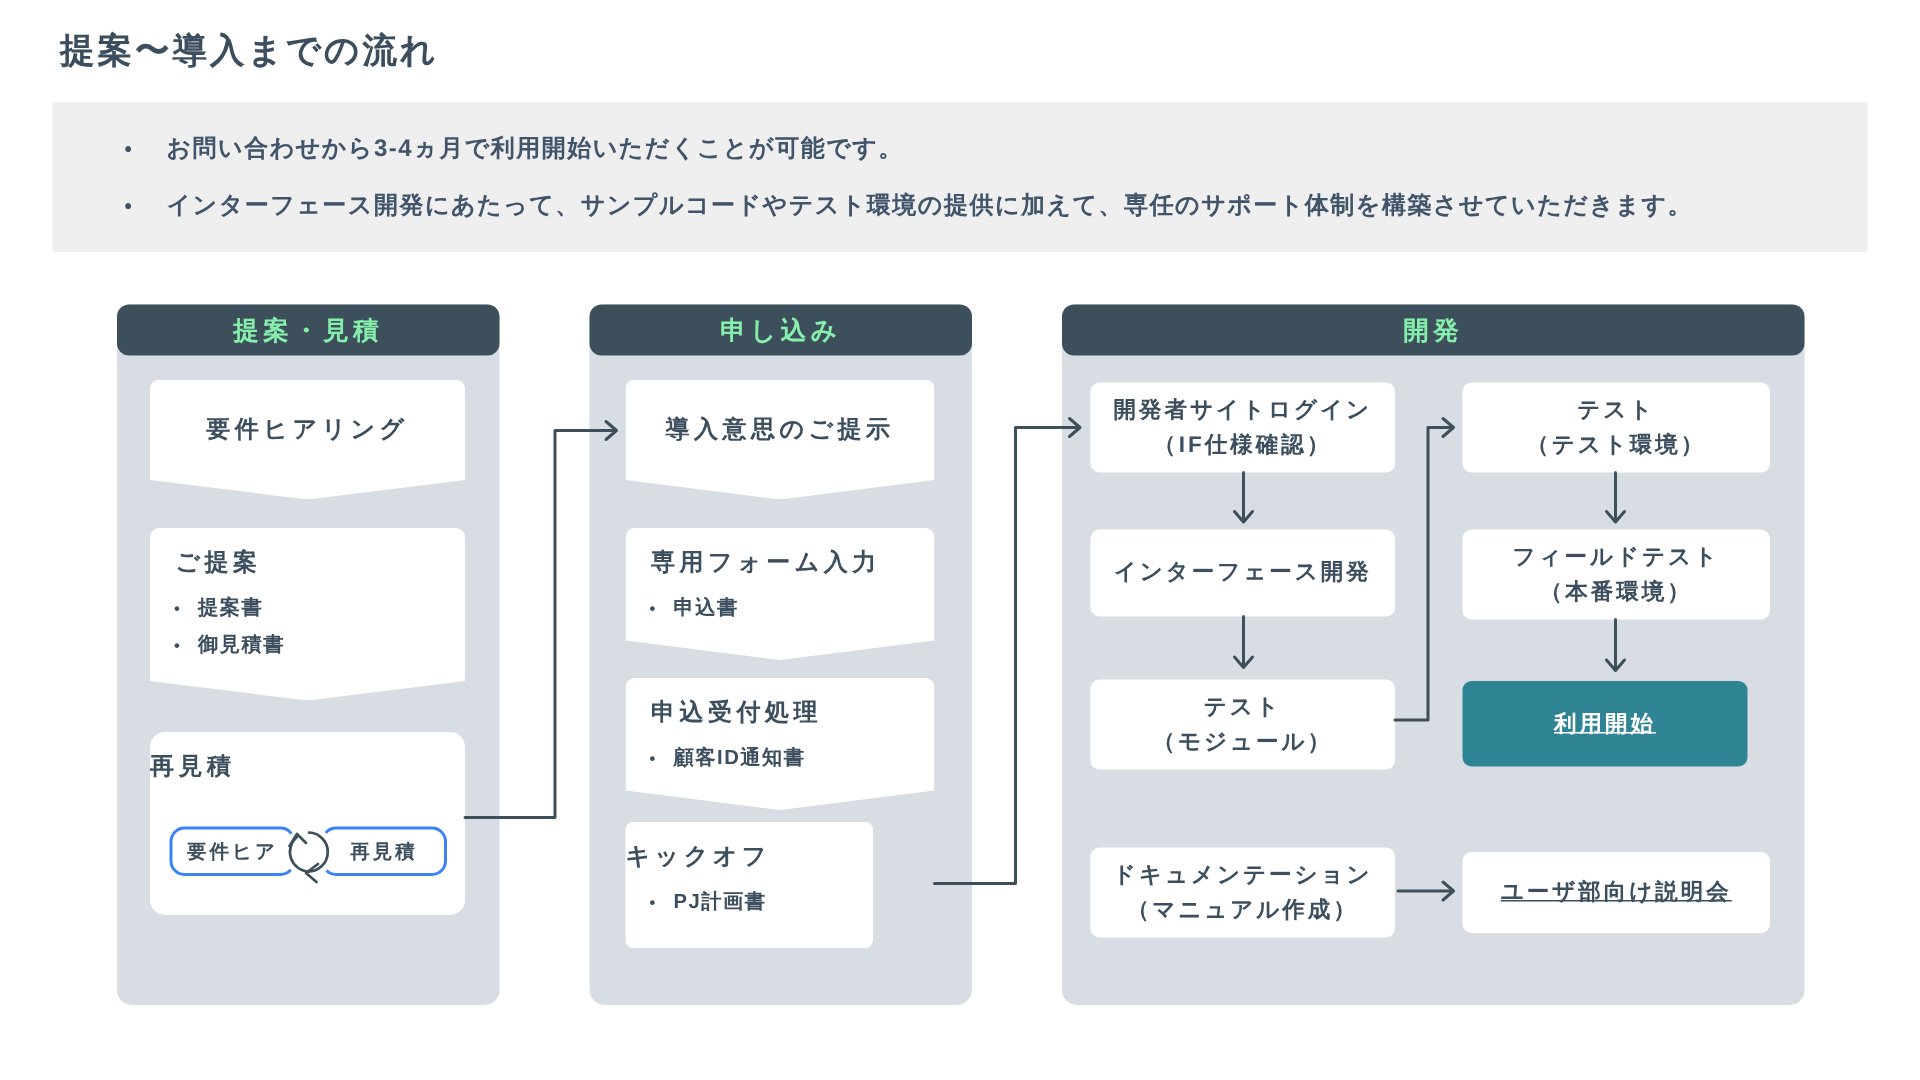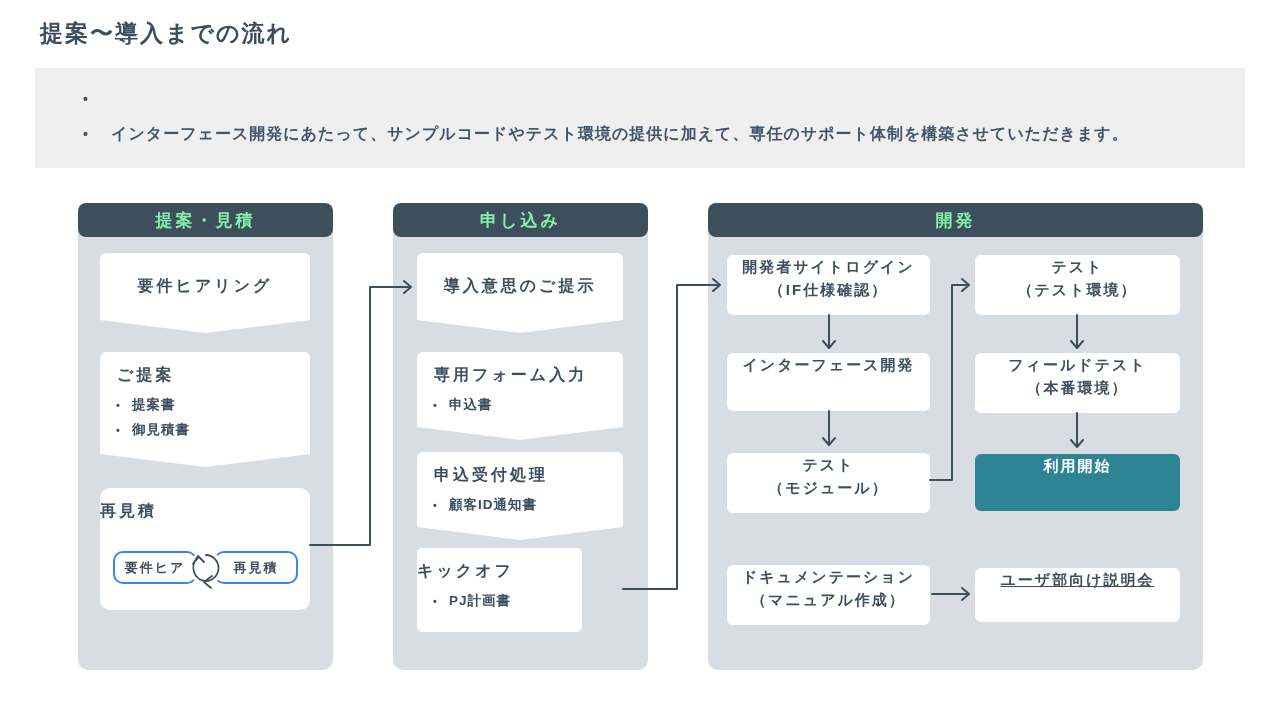--- a/index.html
+++ b/index.html
@@ -45,37 +45,38 @@
   .box ul { list-style:none; margin-top:10px; padding-left:16px; }
   .box li { display:flex; align-items:baseline; font-size:13.5px; font-weight:bold; letter-spacing:1px; margin-bottom:7px; color:#3d4f5e; }
   .box li .dot { width:16px; font-size:11px; }
   .loop-row { position:absolute; left:0; top:63px; width:100%; height:34px; }
   .loop-box {
     position:absolute; background:#ffffff; border:2px solid #3b82f6; border-radius:10px;
     font-size:13px; font-weight:bold; letter-spacing:2px; color:#3d4f5e;
     display:flex; align-items:center; justify-content:center; height:33px;text-align:center;
   }
   .c3box {
-    display:flex; flex-direction:column; align-items:center; justify-content:flex-start;
+    display:flex; flex-direction:column; align-items:center; justify-content:center;
     font-size:15px; font-weight:bold; letter-spacing:2px; line-height:1.55; text-align:center;
     border-radius:6px;
   }
   .teal { background:#2f8494; color:#ffffff; }
   .overlay { position:absolute; left:0; top:0; width:1280px; height:720px; pointer-events:none; }
 </style>
 </head>
 <body>
 
 <div class="diagram">
 
   <h1 class="page-title">提案〜導入までの流れ</h1>
 
   <div class="banner">
     <div class="banner-item">
       <span class="dot">•</span>
+      <span>お問い合わせから3-4ヵ月で利用開始いただくことが可能です。</span>
     </div>
     <div class="banner-item">
       <span class="dot">•</span>
       <span>インターフェース開発にあたって、サンプルコードやテスト環境の提供に加えて、専任のサポート体制を構築させていただきます。</span>
     </div>
   </div>
 
   <section class="col" style="left:78px; width:255px;">
     <header class="col-header">提案・見積</header>
 
@@ -164,21 +165,21 @@
     <div class="box c3box" style="left:267px; top:52px; width:205px; height:60px;">
       <div>テスト</div>
       <div>（テスト環境）</div>
     </div>
 
     <div class="box c3box" style="left:267px; top:150px; width:205px; height:60px;">
       <div>フィールドテスト</div>
       <div>（本番環境）</div>
     </div>
 
-    <div class="box c3box teal" style="left:267px; top:251px; width:205px; height:57px;">
+    <div class="box c3box teal" style="left:267px; top:251px; width:190px; height:57px;text-decoration:underline;">
       <div>利用開始</div>
     </div>
 
     <div class="box c3box" style="left:19px; top:362px; width:203px; height:60px;">
       <div>ドキュメンテーション</div>
       <div>（マニュアル作成）</div>
     </div>
 
     <div class="box c3box" style="left:267px; top:365px; width:205px; height:54px;text-decoration:underline;">
       <div>ユーザ部向け説明会</div>

